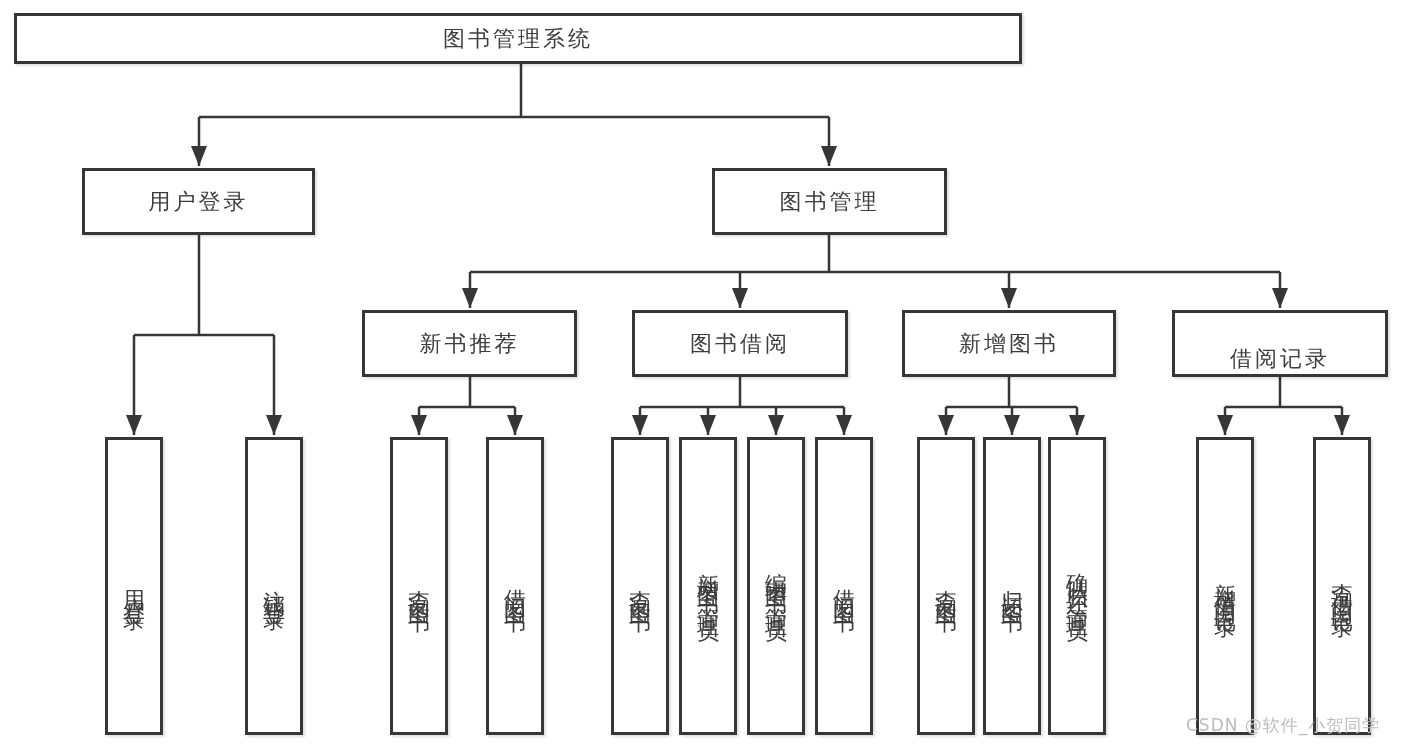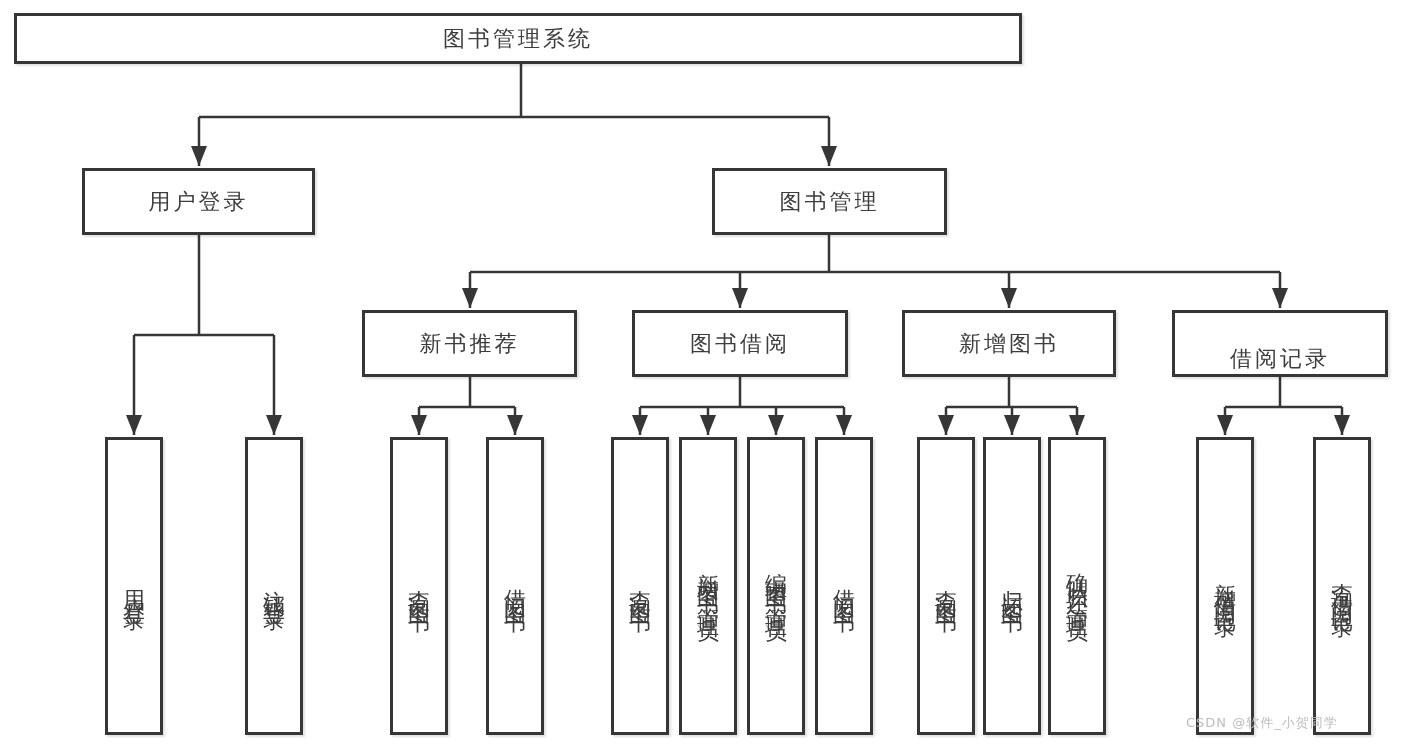--- a/index.html
+++ b/index.html
@@ -37,21 +37,21 @@
     text-orientation:mixed;
     color:#3d3d3d;
     font-size:22px;
     letter-spacing:7px;
     line-height:1;
     white-space:nowrap;
   }
   .watermark{
     position:absolute;
     left:1186px;top:714px;
-    font-size:13px;
+    font-size:17px;
     letter-spacing:1px;
     color:#bcbcbc;
     z-index:3;
     white-space:nowrap;
   }
 </style>
 </head>
 <body>
 
 <div id="canvas">

